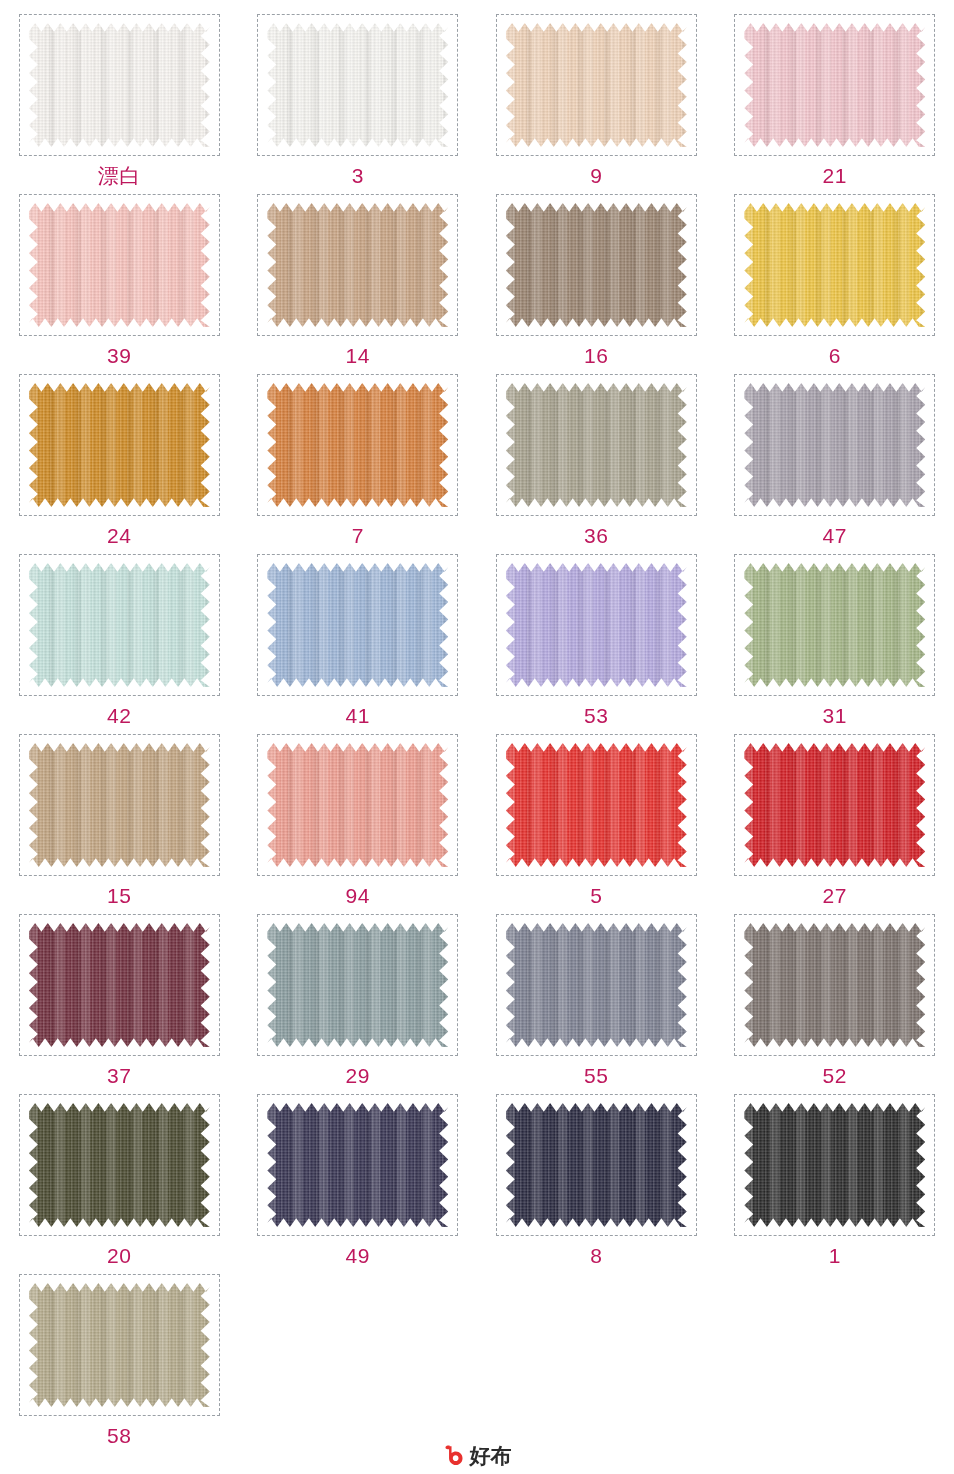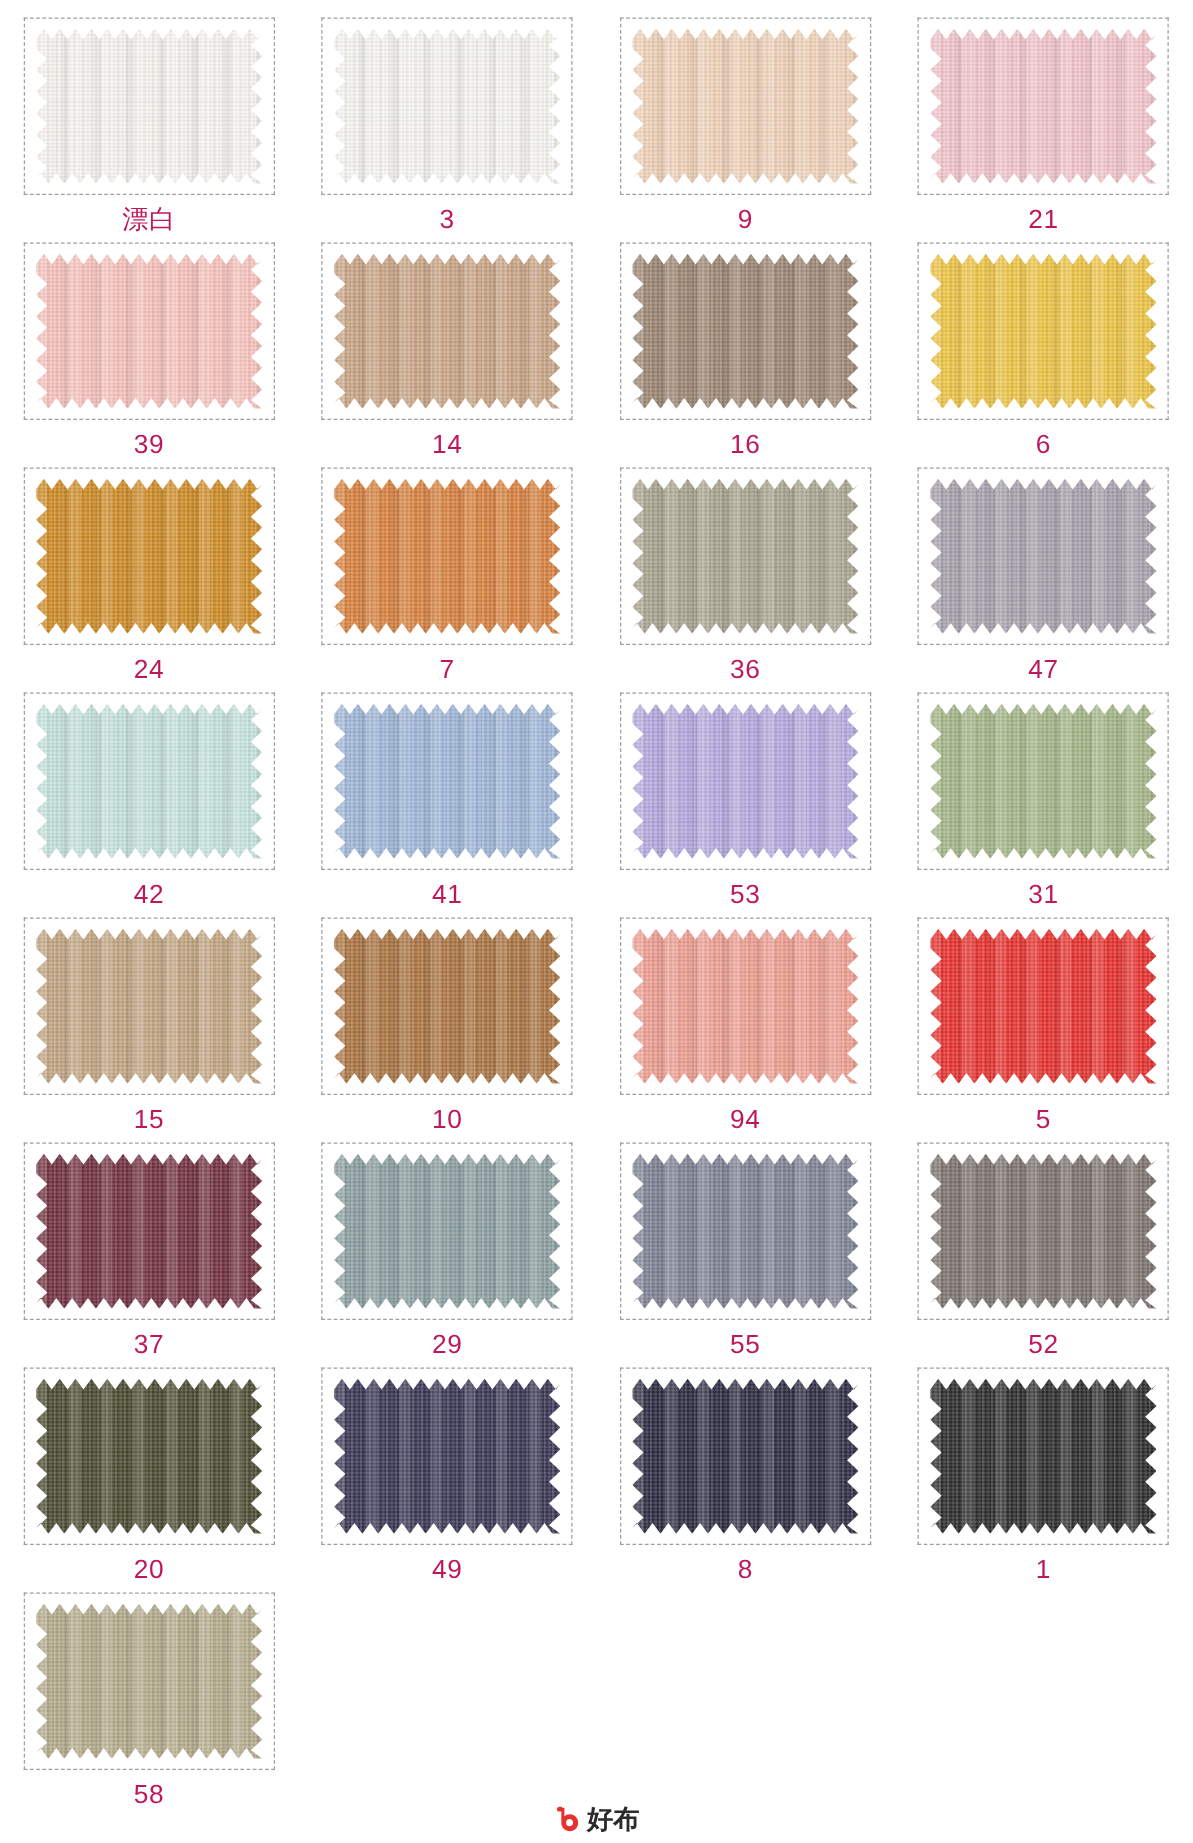--- a/index.html
+++ b/index.html
@@ -267,35 +267,35 @@
       <div class="swatch-label">31</div>
     </div>
     <div class="swatch-cell">
       <div class="swatch-frame">
         <div class="swatch-fabric" style="background: rgb(195, 166, 131); filter: drop-shadow(rgba(0, 0, 0, 0.16) 2px 3px 2px);"></div>
       </div>
       <div class="swatch-label">15</div>
     </div>
     <div class="swatch-cell">
       <div class="swatch-frame">
-        <div class="swatch-fabric" style="background: rgb(171, 116, 66); filter: drop-shadow(rgba(0, 0, 0, 0.16) 2px 3px 2px);"></div>
-      </div>
-      <div class="swatch-label">10</div>
-    </div>
-    <div class="swatch-cell">
-      <div class="swatch-frame">
         <div class="swatch-fabric" style="background: rgb(239, 159, 146); filter: drop-shadow(rgba(0, 0, 0, 0.16) 2px 3px 2px);"></div>
       </div>
       <div class="swatch-label">94</div>
     </div>
     <div class="swatch-cell">
       <div class="swatch-frame">
         <div class="swatch-fabric" style="background: rgb(232, 49, 46); filter: drop-shadow(rgba(0, 0, 0, 0.16) 2px 3px 2px);"></div>
       </div>
       <div class="swatch-label">5</div>
+    </div>
+    <div class="swatch-cell">
+      <div class="swatch-frame">
+        <div class="swatch-fabric" style="background: rgb(212, 31, 38); filter: drop-shadow(rgba(0, 0, 0, 0.16) 2px 3px 2px);"></div>
+      </div>
+      <div class="swatch-label">27</div>
     </div>
     <div class="swatch-cell">
       <div class="swatch-frame">
         <div class="swatch-fabric" style="background: rgb(114, 48, 63); filter: drop-shadow(rgba(0, 0, 0, 0.16) 2px 3px 2px);"></div>
       </div>
       <div class="swatch-label">37</div>
     </div>
     <div class="swatch-cell">
       <div class="swatch-frame">
         <div class="swatch-fabric" style="background: rgb(140, 159, 162); filter: drop-shadow(rgba(0, 0, 0, 0.16) 2px 3px 2px);"></div>

